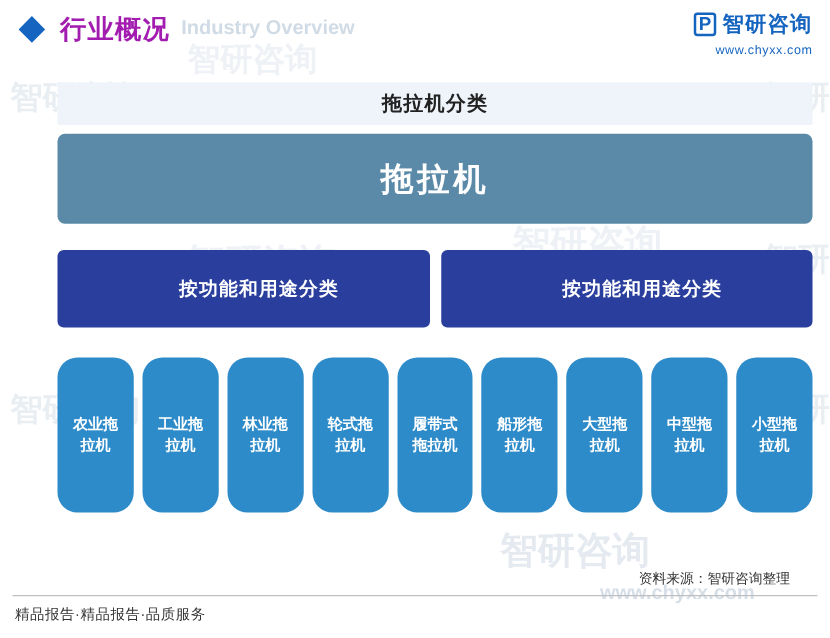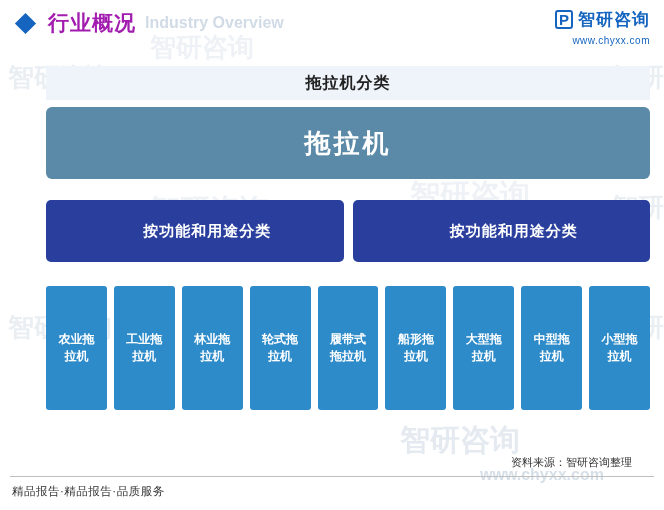--- a/index.html
+++ b/index.html
@@ -167,21 +167,21 @@
     position: absolute;
     left: 30px; top: 234px;
     width: 604px;
     height: 124px;
     display: flex;
     gap: 7px;
   }
   .l3-node {
     flex: 1;
     background: #2e8bc9;
-    border-radius: 3px;
+    border-radius: 16px;
     display: flex;
     align-items: center;
     justify-content: center;
     color: #ffffff;
     font-size: 12px;
     font-weight: bold;
     line-height: 17px;
     text-align: center;
     padding: 0 6px;
     box-sizing: border-box;

